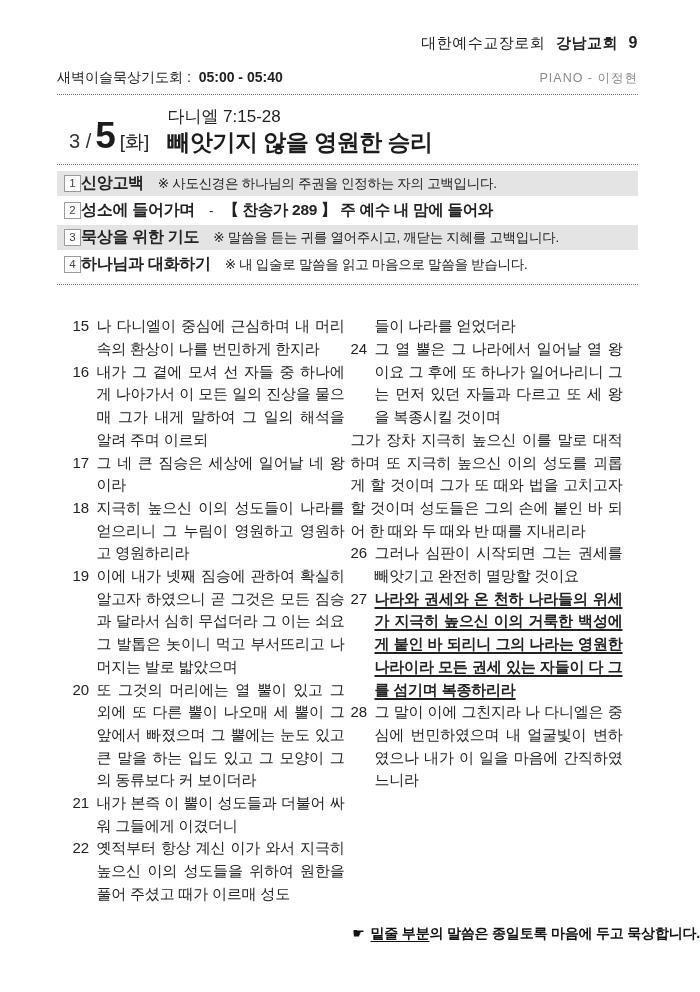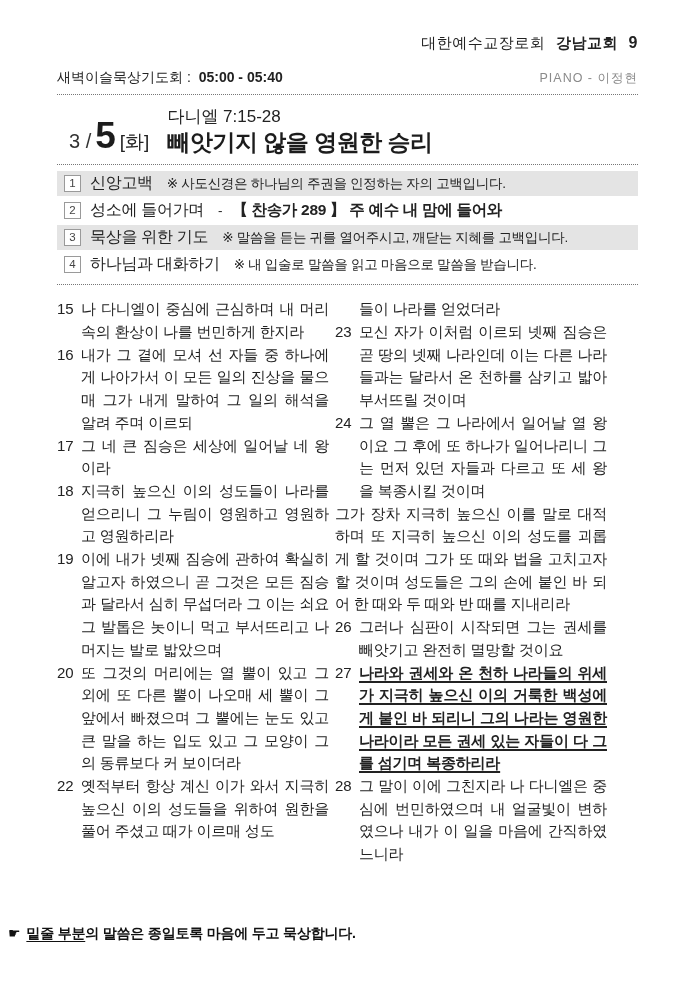--- a/index.html
+++ b/index.html
@@ -41,40 +41,40 @@
   .agenda{padding:4px 0 5px 0;border-bottom:1px dotted #777;}
   .agenda-row{
     display:flex;align-items:center;height:25px;margin:2px 0;
     padding-left:7px;font-size:13.5px;color:#222;
   }
   .agenda-row.shaded{background:var(--shade,#e4e4e4);}
   .agenda-num{
     display:inline-block;width:15px;height:15px;line-height:15px;flex:0 0 15px;
     border:1px solid #9a9a9a;text-align:center;font-size:11.5px;color:#444;background:#fff;
   }
-  .agenda-label{font-weight:normal;font-size:16px;margin-left:9px;white-space:nowrap;letter-spacing:-0.3px;}
+  .agenda-label{font-weight:bold;font-size:16px;white-space:nowrap;letter-spacing:-0.3px;}
   .agenda-note{margin-left:14px;letter-spacing:-0.3px;}
   .agenda-hymn{font-weight:bold;font-size:15.5px;margin-left:10px;letter-spacing:-0.3px;}
   .agenda-hymn:empty{display:none;}
 
   
-  .scripture{display:flex;margin-top:13px;}
+  .scripture{display:flex;margin-top:30px;justify-content:center;}
   .col{width:272px;}
   .col + .col{margin-left:6px;}
   .verse{display:flex;font-size:15px;line-height:22.7px;color:#222;letter-spacing:-0.2px;}
   .vnum{flex:0 0 24px;text-align:left;}
   .vtext{flex:1;text-align:justify;}
   .verse.hl .vtext{
     font-weight:bold;text-decoration:underline;text-underline-offset:3px;
     text-decoration-thickness:1.5px;
   }
 
   
   .footer-note{
-    position:absolute;left:8px;right:0;top:925px;text-align:left;
+    position:absolute;left:8px;right:0;top:925px;text-align:right;
     font-size:14px;font-weight:bold;color:#111;letter-spacing:-0.2px;
   }
   .footer-note .u{text-decoration:underline;text-underline-offset:3px;}
   .footer-note .icon{font-weight:normal;margin-right:6px;}
 </style>
 </head>
 <body style="--shade: #e4e4e4;">
 
 <div class="page">
 
@@ -159,36 +159,36 @@
     <div class="verse">
       <span class="vnum">19</span>
       <span class="vtext">이에 내가 넷째 짐승에 관하여 확실히 알고자 하였으니 곧 그것은 모든 짐승과 달라서 심히 무섭더라 그 이는 쇠요 그 발톱은 놋이니 먹고 부서뜨리고 나머지는 발로 밟았으며</span>
     </div>
 
     <div class="verse">
       <span class="vnum">20</span>
       <span class="vtext">또 그것의 머리에는 열 뿔이 있고 그 외에 또 다른 뿔이 나오매 세 뿔이 그 앞에서 빠졌으며 그 뿔에는 눈도 있고 큰 말을 하는 입도 있고 그 모양이 그의 동류보다 커 보이더라</span>
     </div>
 
+    <div class="verse">
+      <span class="vnum">21</span>
+      <span class="vtext">내가 본즉 이 뿔이 성도들과 더불어 싸워 그들에게 이겼더니</span>
+    </div>
 
     <div class="verse">
       <span class="vnum">22</span>
       <span class="vtext">옛적부터 항상 계신 이가 와서 지극히 높으신 이의 성도들을 위하여 원한을 풀어 주셨고 때가 이르매 성도</span>
     </div>
   </div>
     <div class="col" id="col-right">
     <div class="verse">
       <span class="vnum"></span>
       <span class="vtext">들이 나라를 얻었더라</span>
     </div>
 
-    <div class="verse">
-      <span class="vnum">23</span>
-      <span class="vtext">모신 자가 이처럼 이르되 넷째 짐승은 곧 땅의 넷째 나라인데 이는 다른 나라들과는 달라서 온 천하를 삼키고 밟아 부서뜨릴 것이며</span>
-    </div>
 
     <div class="verse">
       <span class="vnum">24</span>
       <span class="vtext">그 열 뿔은 그 나라에서 일어날 열 왕이요 그 후에 또 하나가 일어나리니 그는 먼저 있던 자들과 다르고 또 세 왕을 복종시킬 것이며</span>
     </div>
 
     <div class="verse">
       <span class="vtext">그가 장차 지극히 높으신 이를 말로 대적하며 또 지극히 높으신 이의 성도를 괴롭게 할 것이며 그가 또 때와 법을 고치고자 할 것이며 성도들은 그의 손에 붙인 바 되어 한 때와 두 때와 반 때를 지내리라</span>
     </div>
 

